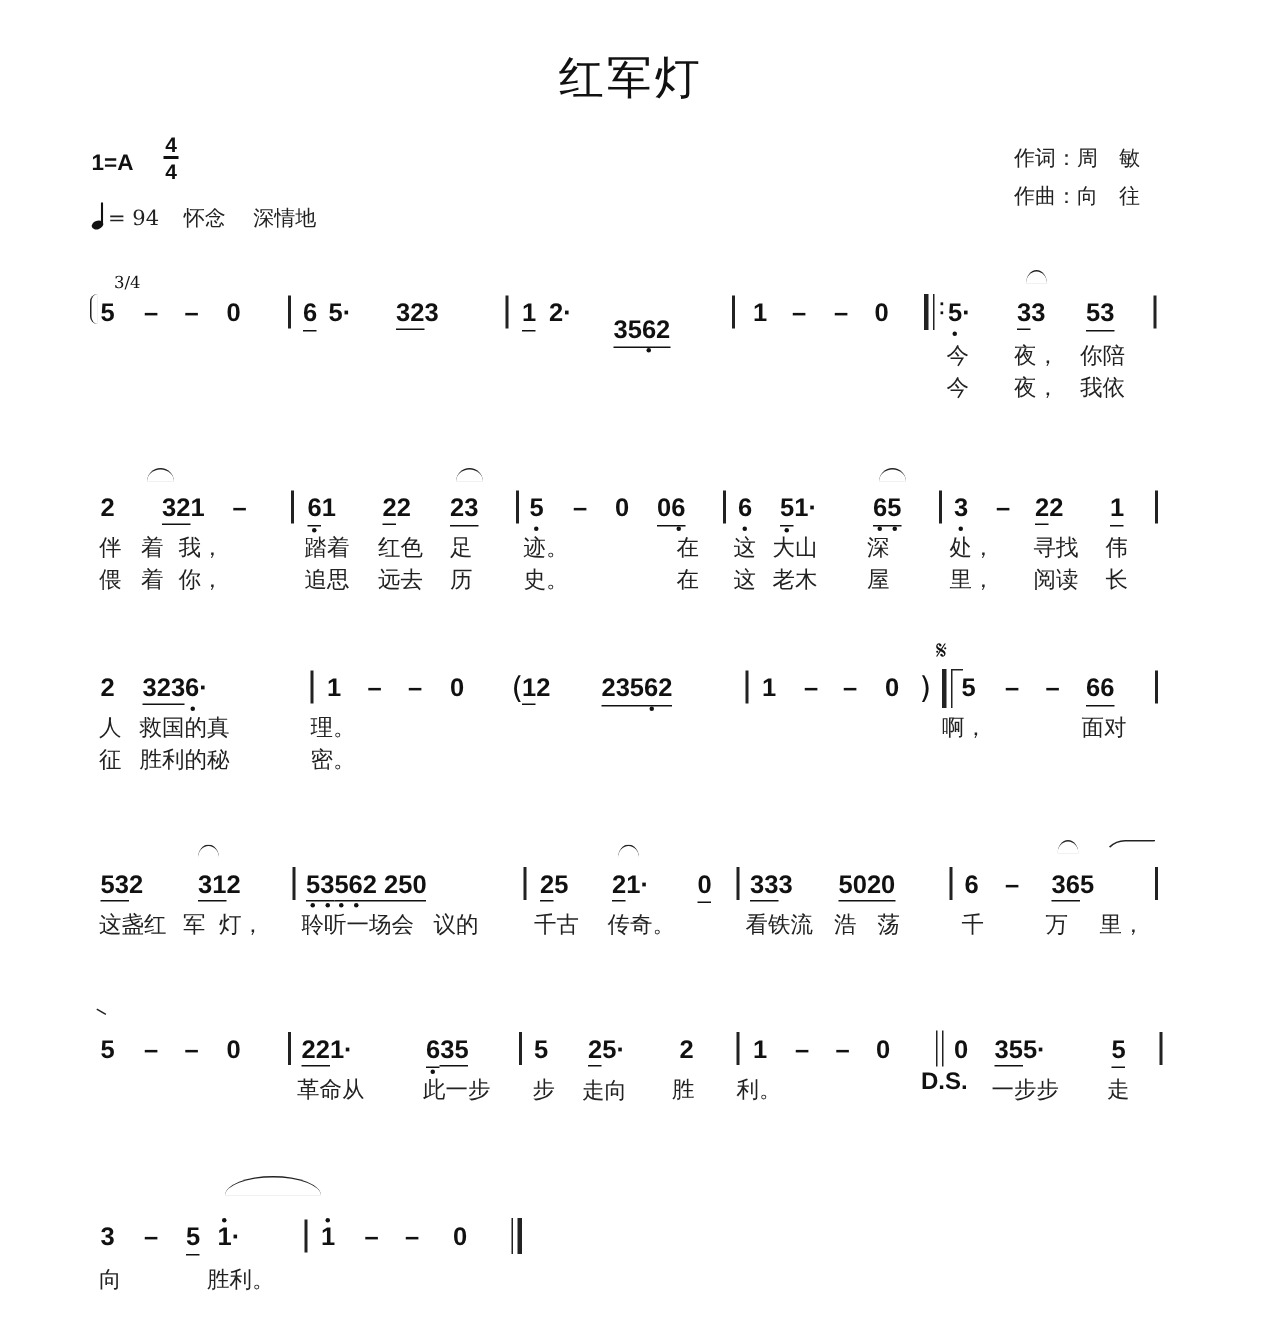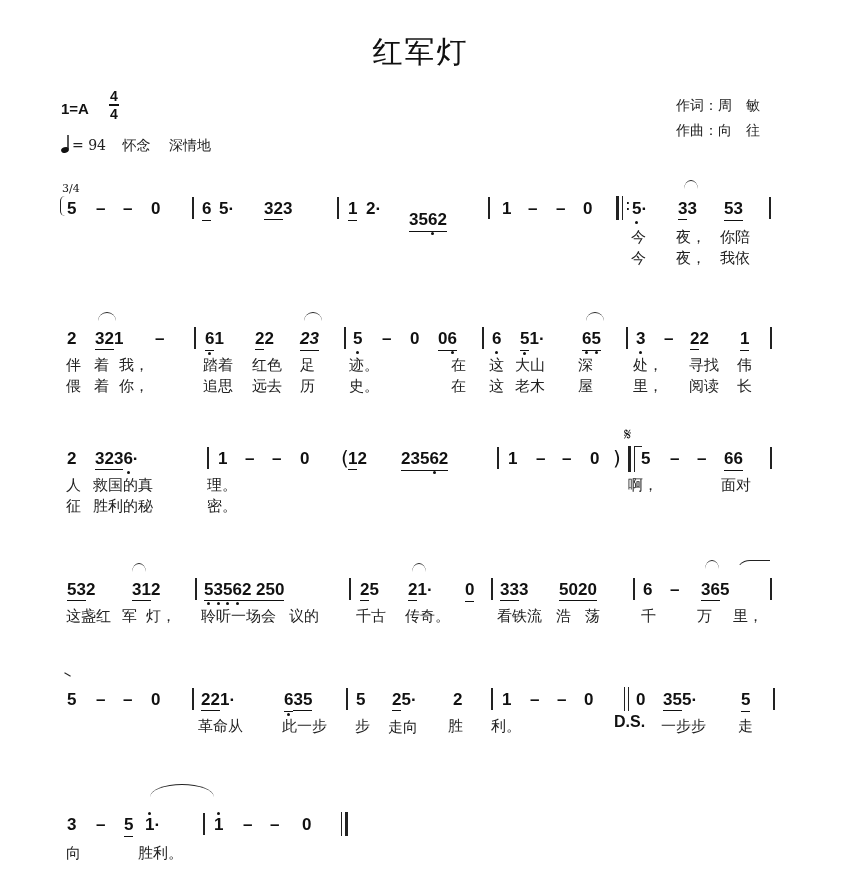--- a/index.html
+++ b/index.html
@@ -45,21 +45,21 @@
 </div>
 
 <div class="abs meta" style="left:676px; top:97px;">
   <span>作词：</span><span>周　敏</span>
 </div>
 <div class="abs meta" style="left:676px; top:122px;">
   <span>作曲：</span><span>向　往</span>
 </div>
 
 <div>
-  <div class="abs small" style="left:62px; top:184px; line-height:9px;">3/4</div>
+  <div class="abs small" style="left:76px; top:184px; line-height:9px;">3/4</div>
   <div class="abs" style="left:60px; top:196px; width:4px; height:20px; border-left:1.2px solid #222; border-radius:6px 0 0 6px;"></div>
   <span class="abs note" style="left:67px; top:199px;">5</span>
   <span class="abs note" style="left:96px; top:199px;">–</span>
   <span class="abs note" style="left:123px; top:199px;">–</span>
   <span class="abs note" style="left:151px; top:199px;">0</span>
   <div class="bar" style="left:192px; top:197px;"></div>
   <span class="abs note ul" style="left:202px; top:199px;">6</span>
   <span class="abs note" style="left:219px; top:199px;">5·</span>
   <span class="abs note" style="left:264px; top:199px;"><span class="ul">32</span>3</span>
   <div class="bar" style="left:337px; top:197px;"></div>
@@ -85,27 +85,27 @@
   <span class="abs lyric" style="left:676px; top:228px;">夜，</span>
   <span class="abs lyric" style="left:720px; top:228px;">你陪</span>
   <span class="abs lyric" style="left:631px; top:249px;">今</span>
   <span class="abs lyric" style="left:676px; top:249px;">夜，</span>
   <span class="abs lyric" style="left:720px; top:249px;">我依</span>
 </div>
 
 <div>
   <span class="abs note" style="left:67px; top:329px;">2</span>
   <div class="slur" style="left:98px; top:312px; width:18px;"></div>
-  <span class="abs note" style="left:95px; top:329px;text-align:right;"><span class="ul">32</span>1</span>
+  <span class="abs note" style="left:108px; top:329px;text-align:right;"><span class="ul">32</span>1</span>
   <span class="abs note" style="left:155px; top:329px;">–</span>
   <div class="bar" style="left:194px; top:327px;"></div>
   <span class="abs note" style="left:205px; top:329px;"><span class="ul dotb">6</span>1</span>
   <span class="abs note" style="left:255px; top:329px;"><span class="ul">2</span>2</span>
   <div class="slur" style="left:304px; top:312px; width:18px;"></div>
-  <span class="abs note ul" style="left:300px; top:329px;font-style:italic;">23</span>
+  <span class="abs note ul" style="left:300px; top:329px;">23</span>
   <div class="bar" style="left:344px; top:327px;"></div>
   <span class="abs note" style="left:353px; top:329px;"><span class="dotb">5</span></span>
   <span class="abs note" style="left:382px; top:329px;">–</span>
   <span class="abs note" style="left:410px; top:329px;">0</span>
   <span class="abs note ul" style="left:438px; top:329px;">0<span class="dotb">6</span></span>
   <div class="bar" style="left:482px; top:327px;"></div>
   <span class="abs note" style="left:492px; top:329px;"><span class="dotb">6</span></span>
   <span class="abs note" style="left:520px; top:329px;"><span class="ul dotb">5</span>1·</span>
   <div class="slur" style="left:586px; top:312px; width:18px;"></div>
   <span class="abs note ul" style="left:582px; top:329px;"><span class="dotb">6</span><span class="dotb">5</span></span>

